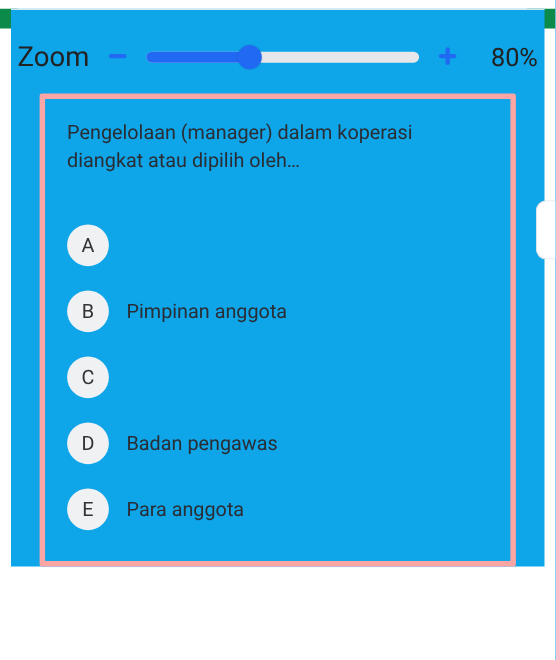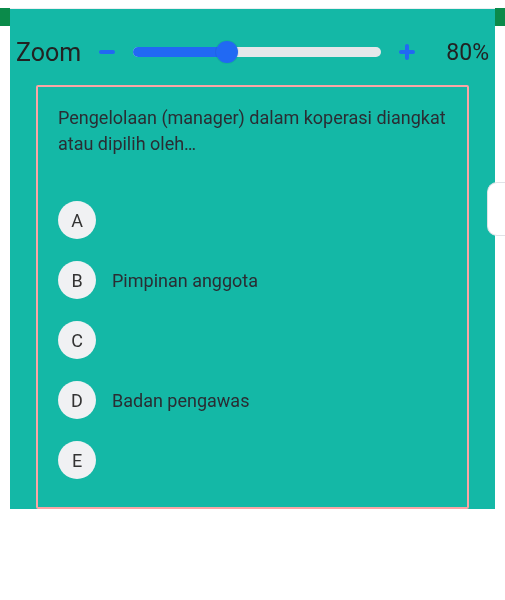--- a/index.html
+++ b/index.html
@@ -16,21 +16,21 @@
     top: 8px;
     height: 18px;
     background: #0b8a4a;
     z-index: 0;
   }
   .edge-left { left: 0; width: 16px; border-radius: 0 0 6px 0; }
   .edge-right { right: 0; width: 26px; border-radius: 0 0 0 6px; }
   .page-wrap {
     position: relative;
     z-index: 1;
-    background: #14b8a6;
+    background: #0ea5e9;
     margin: 8px 10px 0 10px;
     border-top: 1px solid #eceef0;
     padding-top: 28px;
   }
   .zoom-bar {
     display: flex;
     align-items: center;
     gap: 12px;
     padding: 0 6px 10px 6px;
   }
@@ -80,21 +80,21 @@
     box-shadow: 0 0 0 1px rgba(0,0,0,0.05);
   }
   .zoom-pct {
     font-size: 23px;
     color: #222;
     min-width: 56px;
     text-align: right;
   }
   .question-card {
     margin: 8px 26px 0 26px;
-    border: 2px solid #fca5a5;
+    border: 5px solid #fca5a5;
     border-radius: 2px;
     padding: 18px 20px 28px 20px;
   }
   .question-text {
     font-size: 18px;
     line-height: 1.45;
     color: #2a2d33;
     margin-bottom: 44px;
   }
   .options { display: flex; flex-direction: column; gap: 22px; }
@@ -176,17 +176,18 @@
       </div>
       <div class="option">
         <div class="option-letter">C</div>
       </div>
       <div class="option">
         <div class="option-letter">D</div>
         <div class="option-label">Badan pengawas</div>
       </div>
       <div class="option">
         <div class="option-letter">E</div>
+        <div class="option-label">Para anggota</div>
       </div>
     </div>
   </div>
 
 </div>
 
 </body></html>

